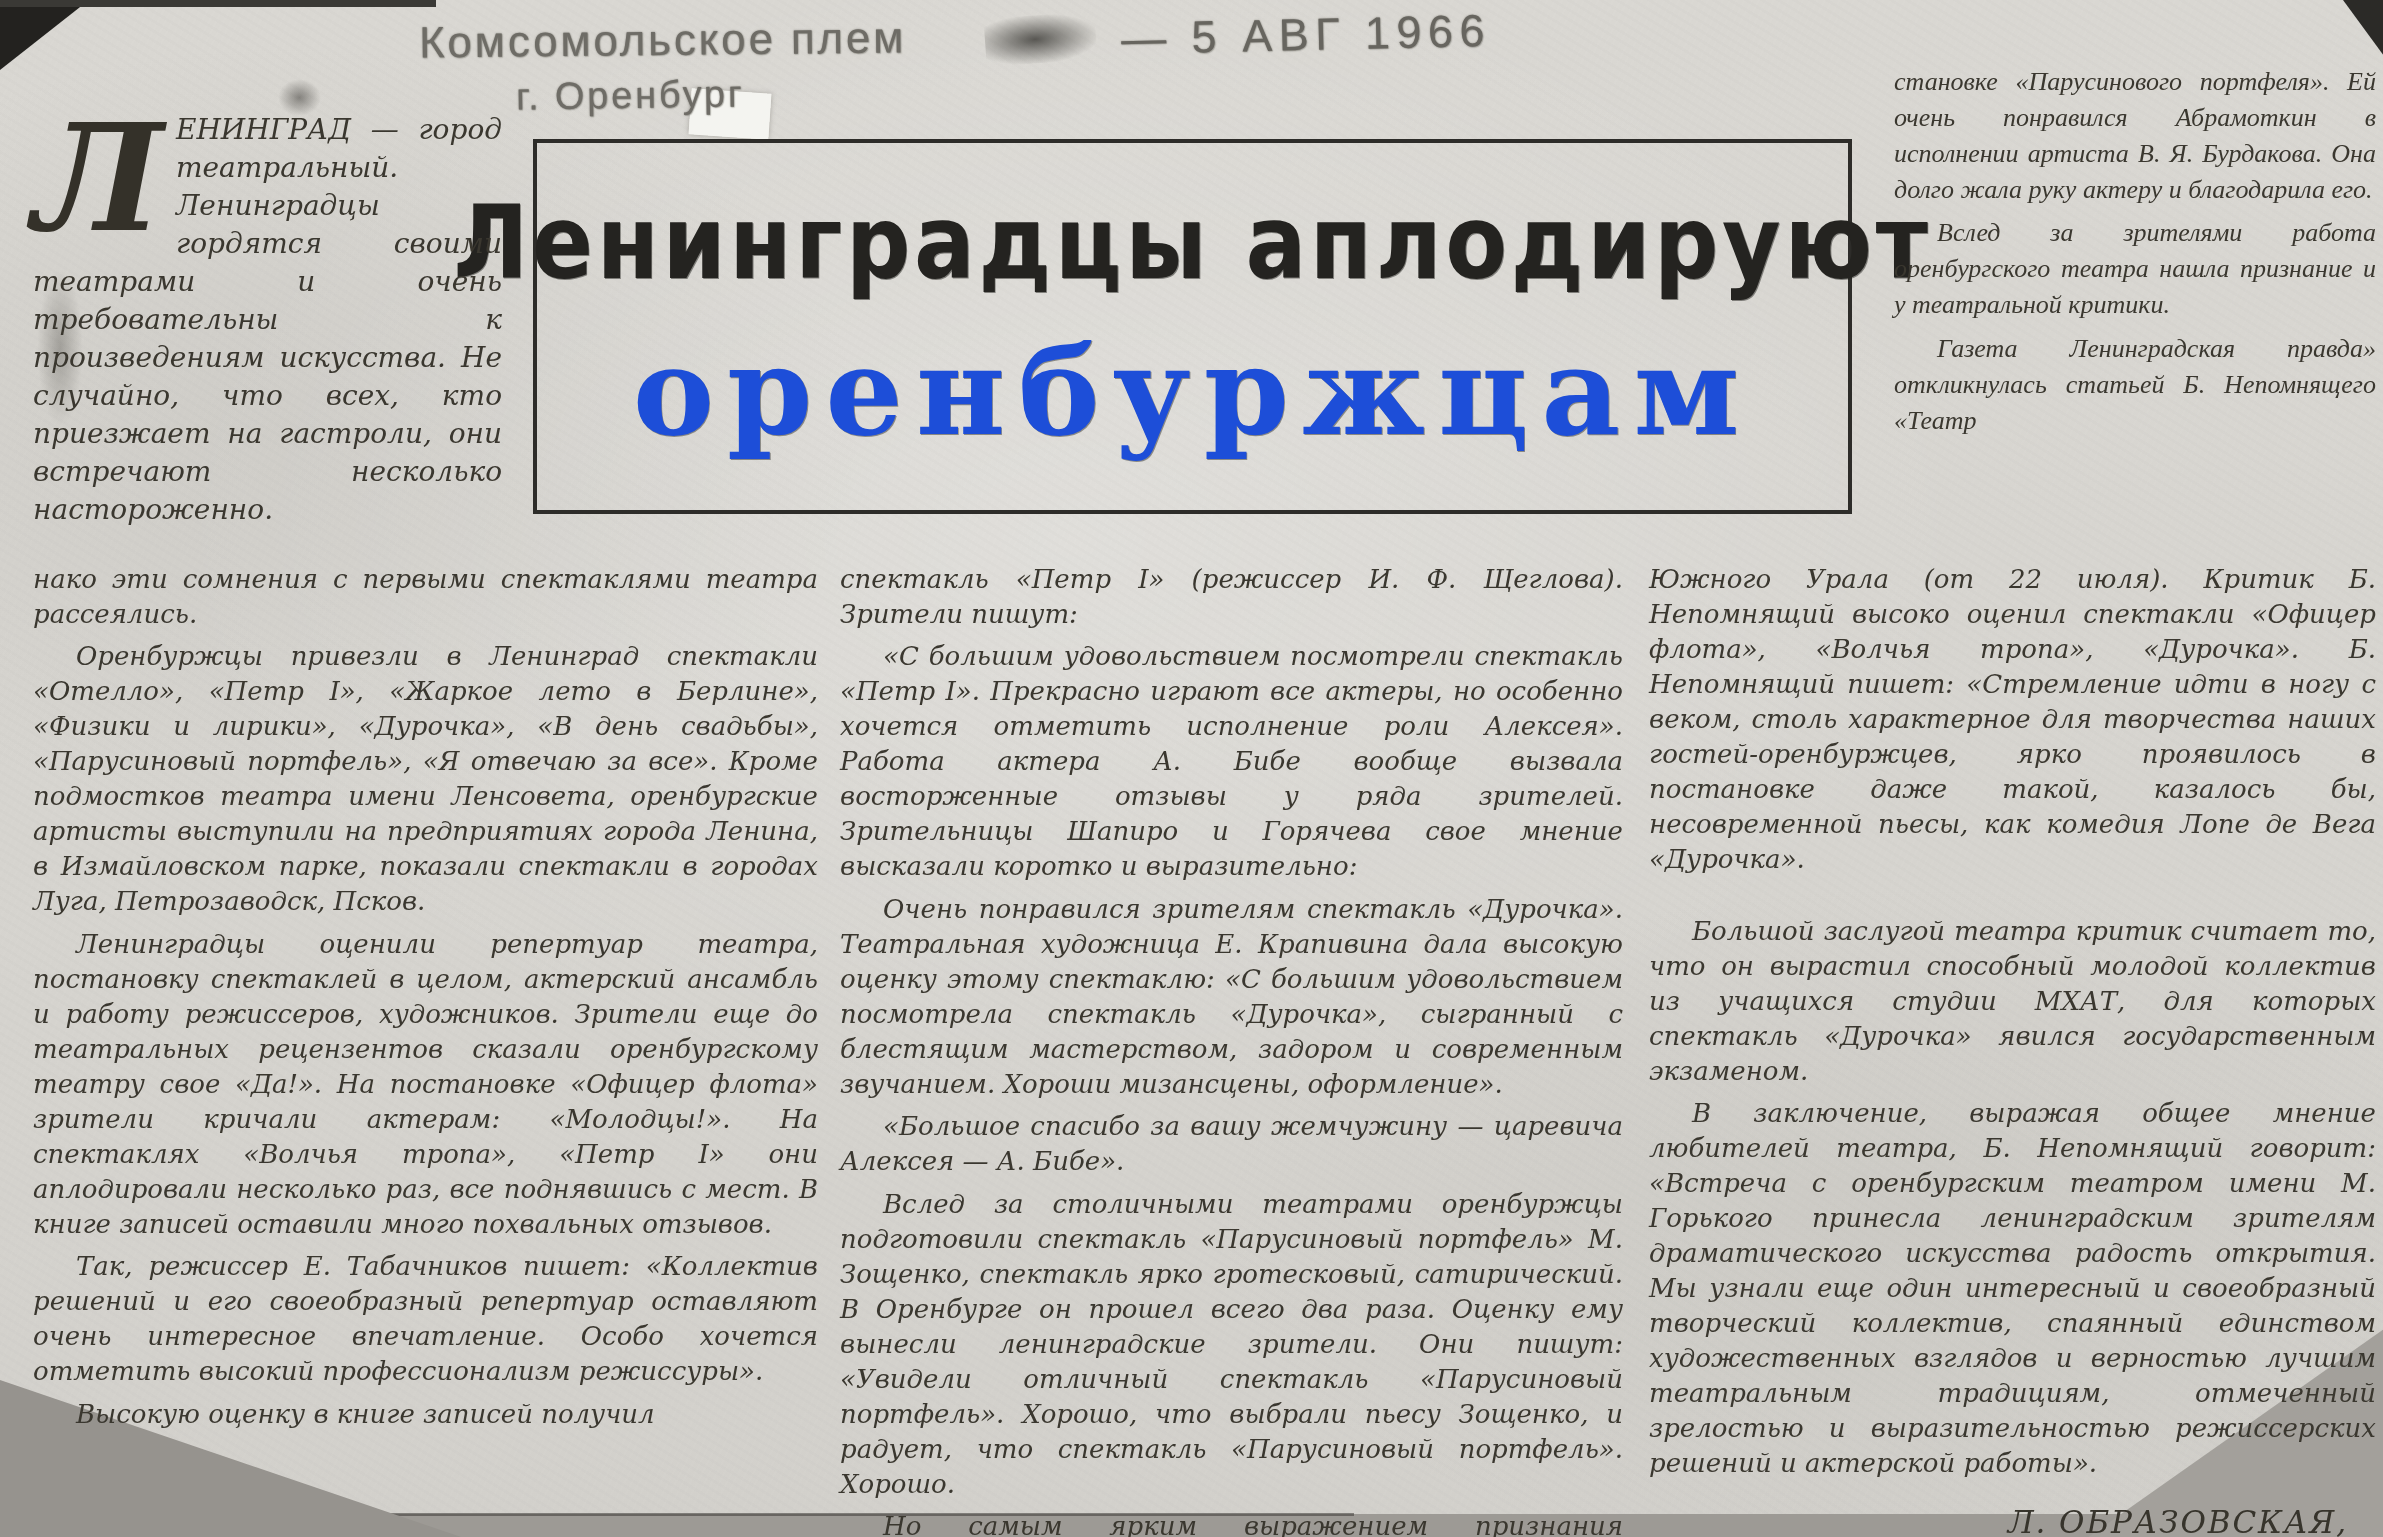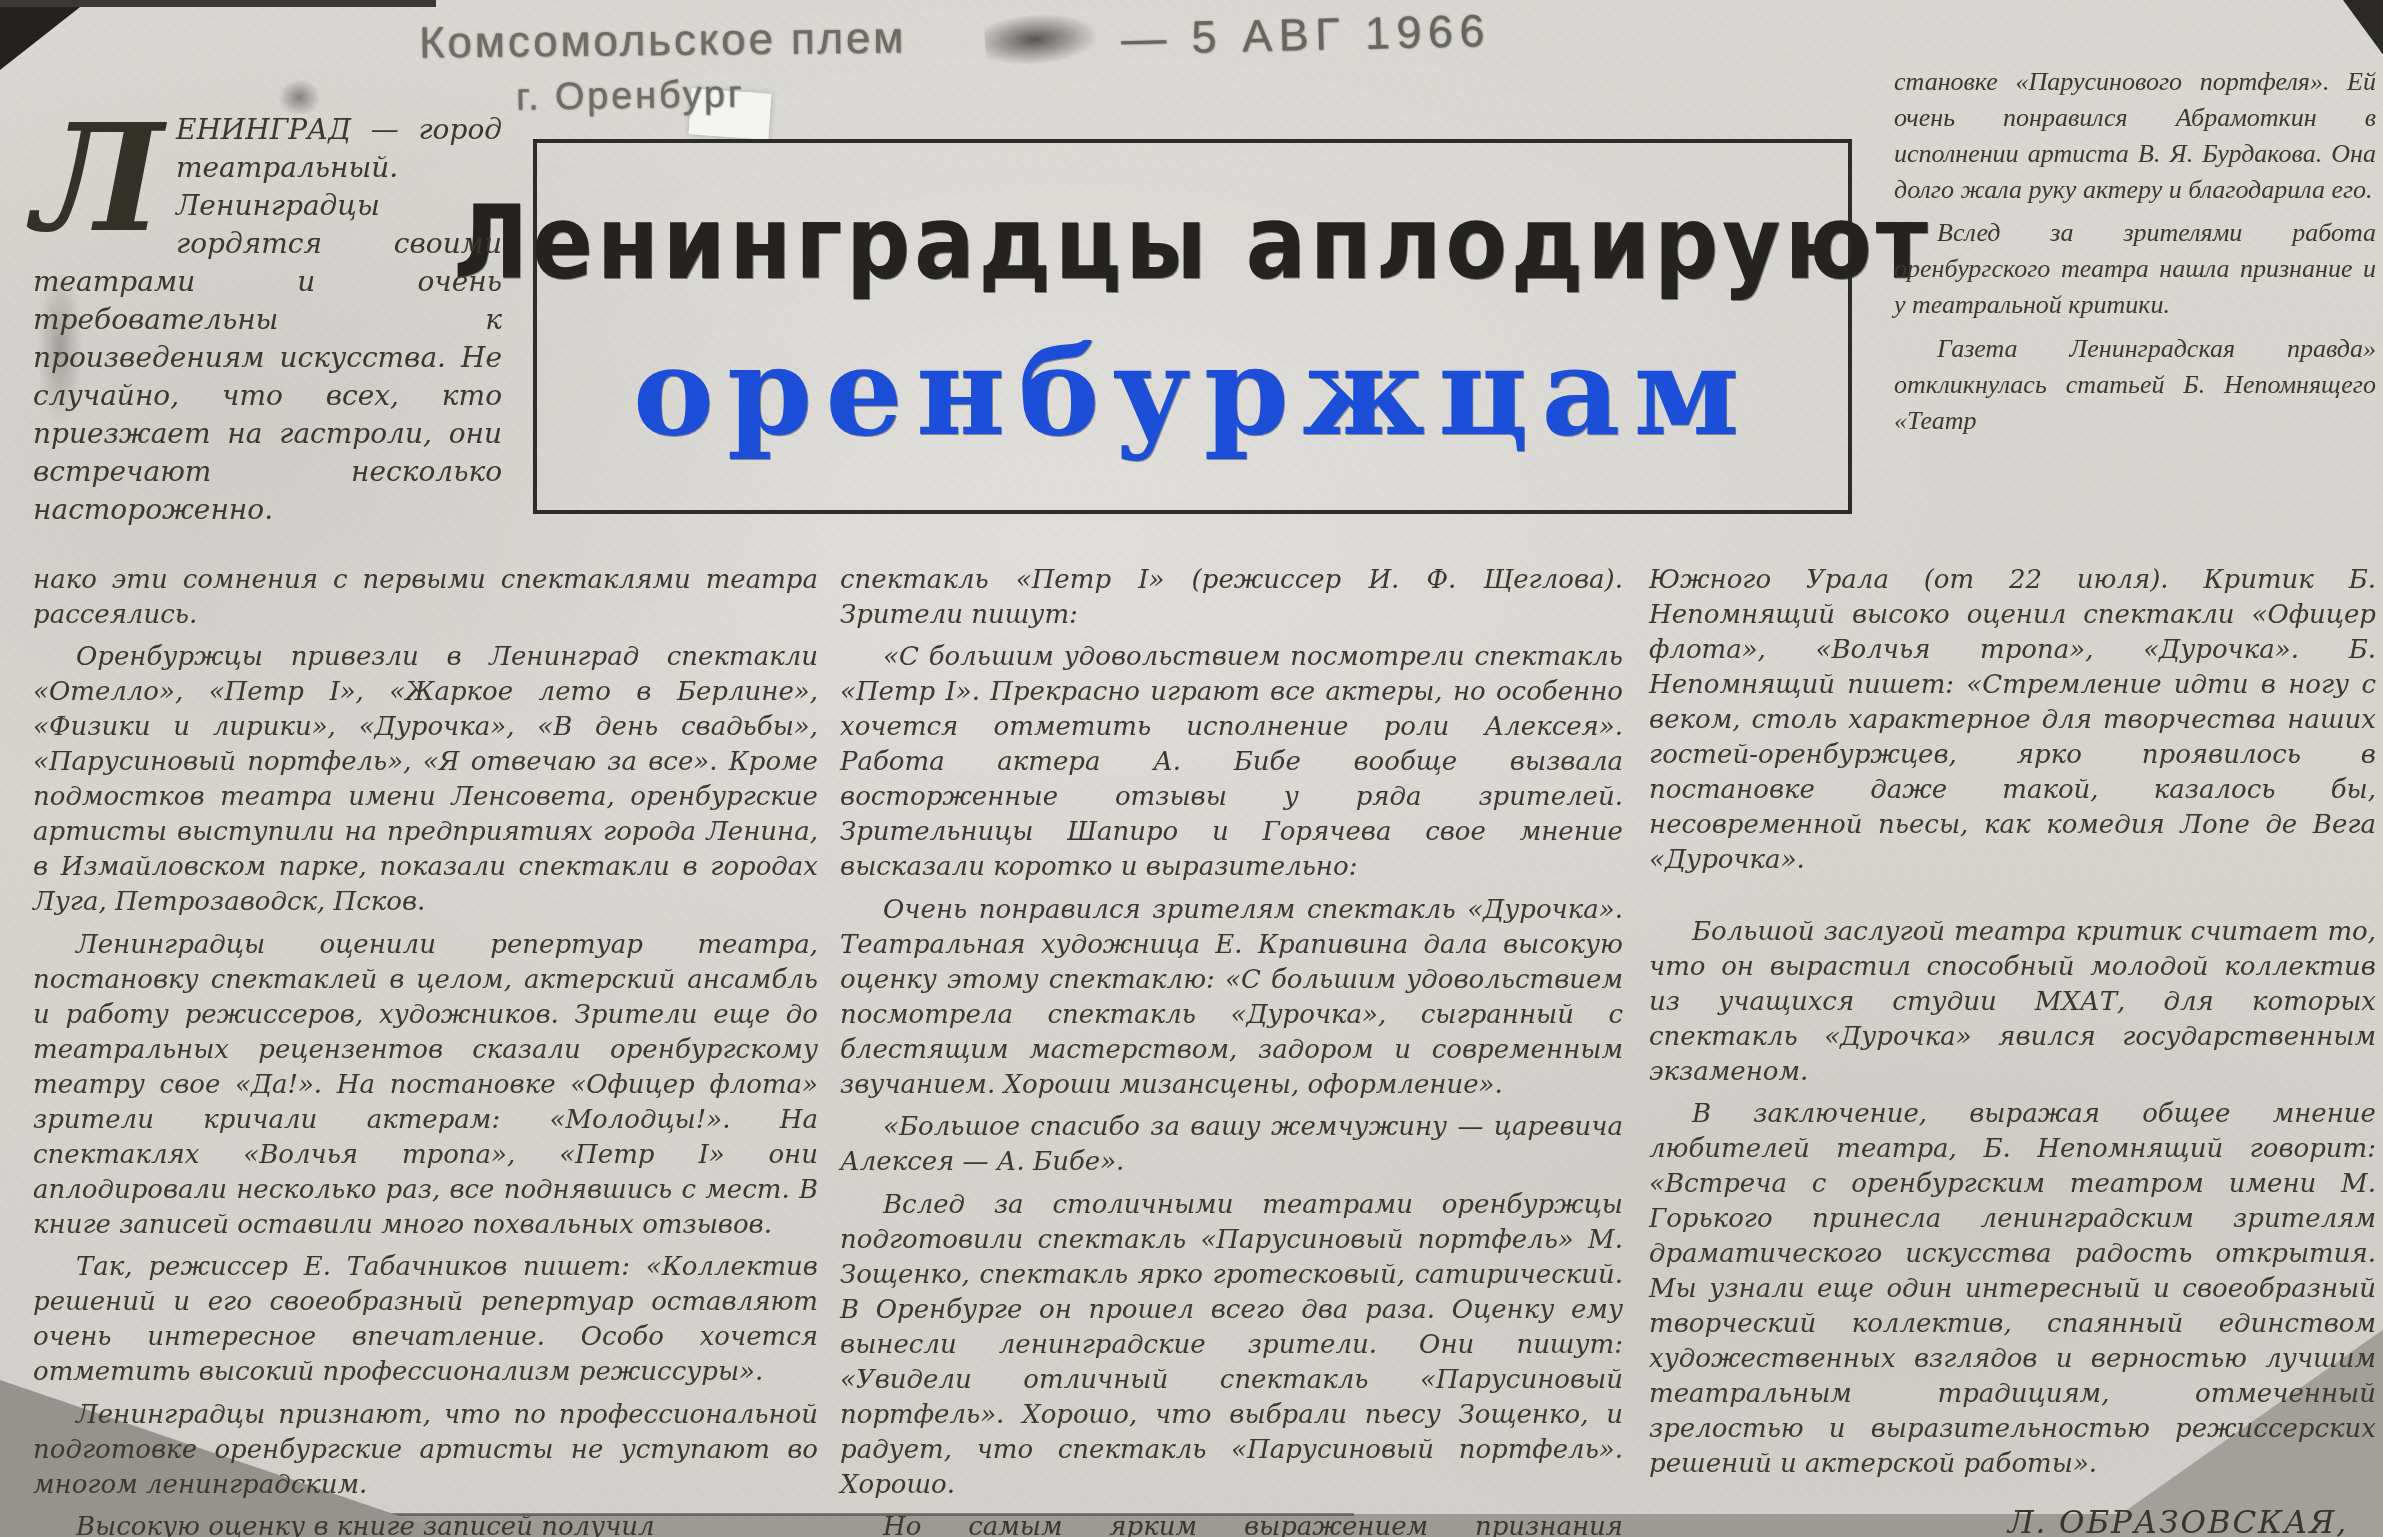--- a/index.html
+++ b/index.html
@@ -120,21 +120,20 @@
 
 <div class="col col-top-left">
   <p class="first-par"><span class="dropcap">Л</span><span>ЕНИНГРАД — город театральный. Ленинградцы гордятся своими театрами и очень требовательны к произведениям искусства. Не случайно, что всех, кто приезжает на гастроли, они встречают несколько настороженно.</span></p>
 </div>
 
 <div class="col col-left">
   <p class="cont">нако эти сомнения с первыми спектаклями театра рассеялись.</p>
   <p>Оренбуржцы привезли в Ленинград спектакли «Отелло», «Петр I», «Жаркое лето в Берлине», «Физики и лирики», «Дурочка», «В день свадьбы», «Парусиновый портфель», «Я отвечаю за все». Кроме подмостков театра имени Ленсовета, оренбургские артисты выступили на предприятиях города Ленина, в Измайловском парке, показали спектакли в городах Луга, Петрозаводск, Псков.</p>
   <p>Ленинградцы оценили репертуар театра, постановку спектаклей в целом, актерский ансамбль и работу режиссеров, художников. Зрители еще до театральных рецензентов сказали оренбургскому театру свое «Да!». На постановке «Офицер флота» зрители кричали актерам: «Молодцы!». На спектаклях «Волчья тропа», «Петр I» они аплодировали несколько раз, все поднявшись с мест. В книге записей оставили много похвальных отзывов.</p>
   <p>Так, режиссер Е. Табачников пишет: «Коллектив решений и его своеобразный репертуар оставляют очень интересное впечатление. Особо хочется отметить высокий профессионализм режиссуры».</p>
-  <p>Ленинградцы признают, что по профессиональной подготовке оренбургские артисты не уступают во многом ленинградским.</p>
   <p>Высокую оценку в книге записей получил</p>
 </div>
 
 <div class="col col-middle">
   <p class="cont">спектакль «Петр I» (режиссер И. Ф. Щеглова). Зрители пишут:</p>
   <p>«С большим удовольствием посмотрели спектакль «Петр I». Прекрасно играют все актеры, но особенно хочется отметить исполнение роли Алексея». Работа актера А. Бибе вообще вызвала восторженные отзывы у ряда зрителей. Зрительницы Шапиро и Горячева свое мнение высказали коротко и выразительно:</p>
   <p>Очень понравился зрителям спектакль «Дурочка». Театральная художница Е. Крапивина дала высокую оценку этому спектаклю: «С большим удовольствием посмотрела спектакль «Дурочка», сыгранный с блестящим мастерством, задором и современным звучанием. Хороши мизансцены, оформление».</p>
   <p>«Большое спасибо за вашу жемчужину — царевича Алексея — А. Бибе».</p>
   <p>Вслед за столичными театрами оренбуржцы подготовили спектакль «Парусиновый портфель» М. Зощенко, спектакль ярко гротесковый, сатирический. В Оренбурге он прошел всего два раза. Оценку ему вынесли ленинградские зрители. Они пишут: «Увидели отличный спектакль «Парусиновый портфель». Хорошо, что выбрали пьесу Зощенко, и радует, что спектакль «Парусиновый портфель». Хорошо.</p>
   <p>Но самым ярким выражением признания спектакля были слезы радости жены М. Зощенко, присутствовавшей вместе с сыном на по-</p>

